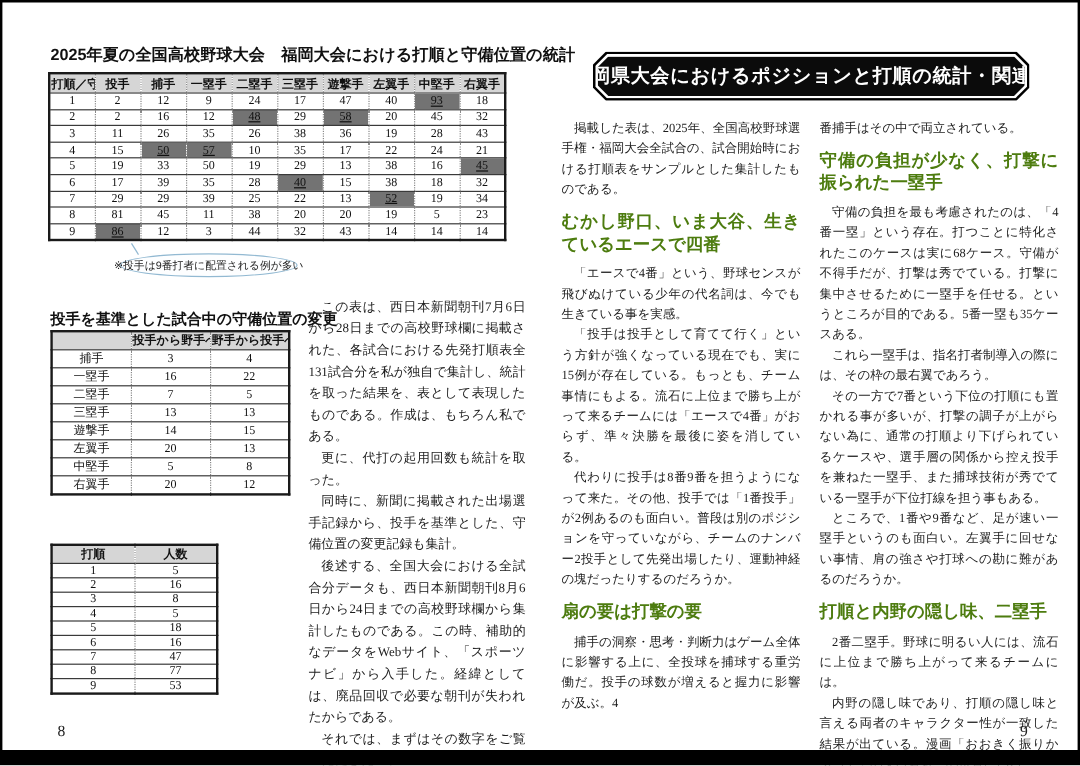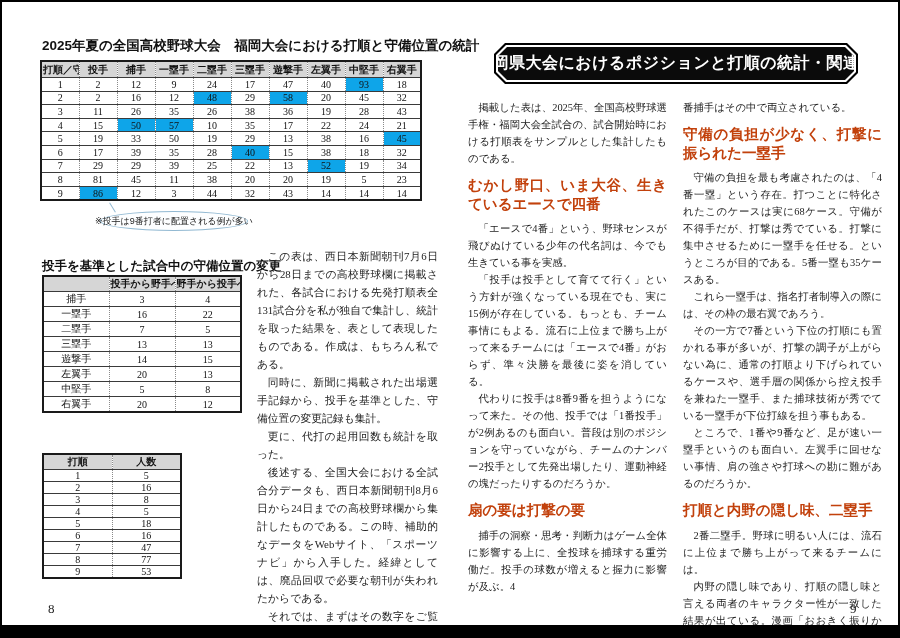--- a/index.html
+++ b/index.html
@@ -13,21 +13,21 @@
   #t2-title{left:42px;top:258px;font-size:12.5px;}
   #t3-title{left:42px;top:440px;font-size:12.5px;}
 
   table.stat{border-collapse:collapse;table-layout:fixed;background:#fff;position:absolute;
              font-size:10px;text-align:center;color:#111;}
   table.stat th,table.stat td{border-top:1px solid #3a3a3a;border-bottom:1px solid #3a3a3a;
              border-left:1px dotted #8a8a8a;border-right:1px dotted #8a8a8a;
              padding:0 1px;overflow:hidden;white-space:nowrap;}
   table.stat{border:2px solid #1a1a1a;}
   table.stat th{background:#d6d6d6;font-family:"Liberation Sans","DejaVu Sans",sans-serif;font-weight:600;}
-  td.hl{background:#0ea5e9;}
+  td.hl{background:#737373;text-decoration:underline;}
 
   #t1{left:40px;top:60px;width:382px;}
   #t1 th{height:15px;}
   #t1 td{height:12.6px;}
   #t2{left:42px;top:275px;width:200px;}
   #t2 th{height:13px;}
   #t2 td{height:10.9px;}
   #t3{left:42px;top:453px;width:140px;}
   #t3 th{height:13px;}
   #t3 td{height:10.5px;}
@@ -57,21 +57,21 @@
         clip-path:polygon(10px 0,calc(100% - 10px) 0,100% 10px,100% calc(100% - 10px),calc(100% - 10px) 100%,10px 100%,0 calc(100% - 10px),0 10px);}
   .oct3{inset:4px;background:#0b0b0b;display:flex;align-items:center;justify-content:center;
         clip-path:polygon(9px 0,calc(100% - 9px) 0,100% 9px,100% calc(100% - 9px),calc(100% - 9px) 100%,9px 100%,0 calc(100% - 9px),0 9px);}
   .banner-text{color:#fff;font-family:"Liberation Sans","DejaVu Sans",sans-serif;
         font-weight:bold;font-size:16px;letter-spacing:0.5px;white-space:nowrap;}
 
   .right-cols{position:absolute;left:468px;top:99px;width:414px;display:flex;gap:16px;}
   .rcol{width:199px;font-size:10.4px;line-height:17px;text-align:justify;}
   .rcol p{margin:0;text-indent:1em;}
   .rcol p.noindent{text-indent:0;}
-  .rcol h3{font-family:"Liberation Sans","DejaVu Sans",sans-serif;color:#c2410c;
+  .rcol h3{font-family:"Liberation Sans","DejaVu Sans",sans-serif;color:#4d7c0f;
            font-size:14.5px;line-height:1.28;margin:9px 0 7px;font-weight:bold;}
 </style>
 </head>
 <body>
 
 <div class="spread">
 
   <div class="tbl-title" id="t1-title">2025年夏の全国高校野球大会　福岡大会における打順と守備位置の統計</div>
 
   <table class="stat" id="t1">
@@ -299,22 +299,22 @@
         </tr>
         <tr>
           <td>9</td>
           <td>53</td>
         </tr>
       </tbody>
   </table>
 
   <div class="left-body" id="left-body">
       <p>この表は、西日本新聞朝刊7月6日から28日までの高校野球欄に掲載された、各試合における先発打順表全131試合分を私が独自で集計し、統計を取った結果を、表として表現したものである。作成は、もちろん私である。</p>
+      <p>更に、代打の起用回数も統計を取った。</p>
       <p>同時に、新聞に掲載された出場選手記録から、投手を基準とした、守備位置の変更記録も集計。</p>
-      <p>更に、代打の起用回数も統計を取った。</p>
       <p>後述する、全国大会における全試合分データも、西日本新聞朝刊8月6日から24日までの高校野球欄から集計したものである。この時、補助的なデータをWebサイト、「スポーツナビ」から入手した。経緯としては、廃品回収で必要な朝刊が失われたからである。</p>
       <p>それでは、まずはその数字をご覧いただきたい。</p>
     </div>
 
   <div class="page-num" id="pn-left">8</div>
 
   <div class="banner">
     <div class="oct1"></div>
     <div class="oct2"></div>
     <div class="oct3">

